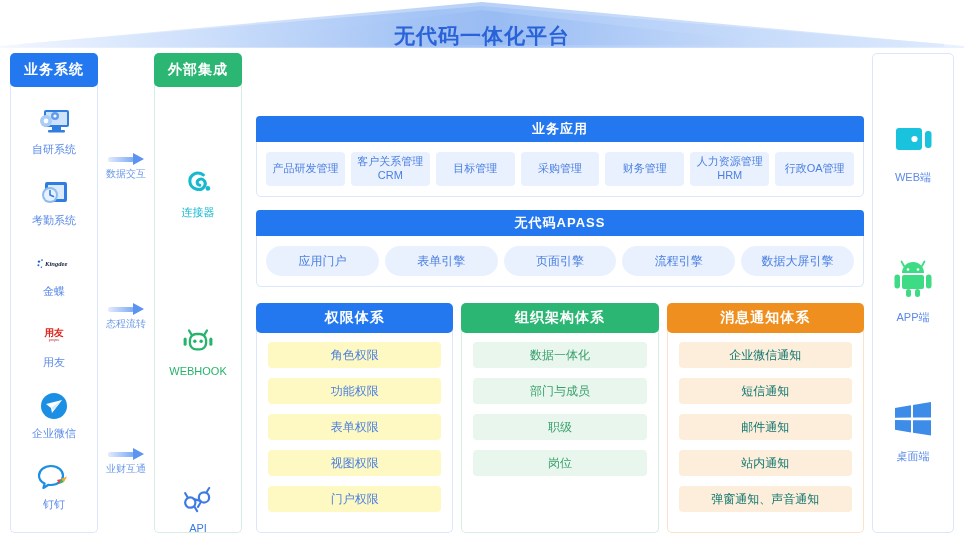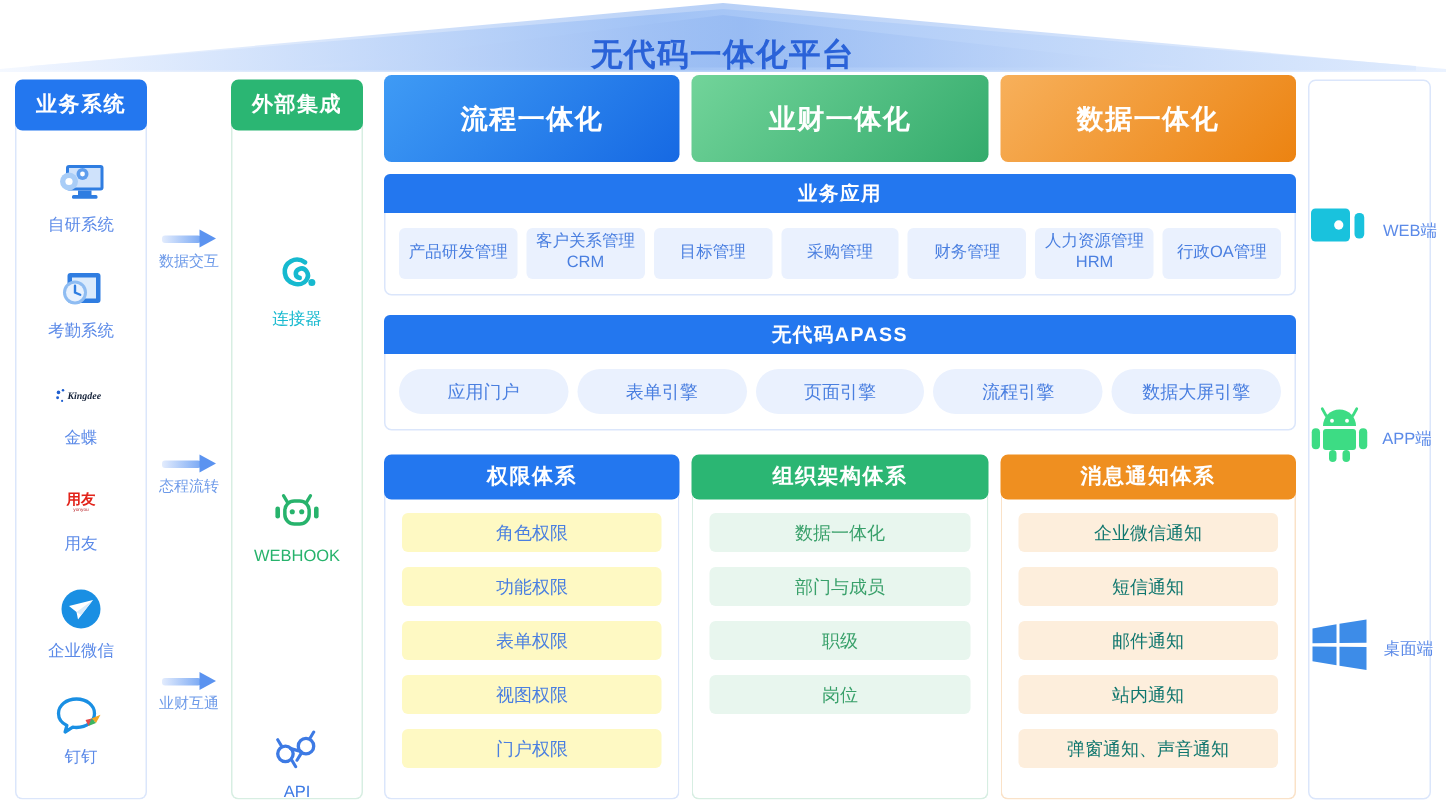--- a/index.html
+++ b/index.html
@@ -120,21 +120,21 @@
   .c-green .bot-chip{background:#e8f6ee;color:#38a06a;}
   .c-orange .bot-head{background:linear-gradient(90deg,#f5a council,#ef8b1f);background:#ef8f20;}
   .c-orange .bot-body{border-color:#fae2c8;}
   .c-orange .bot-chip{background:#fdeedc;color:#0f766e;}
 
   
   #dev{position:absolute;left:872px;top:53px;width:82px;height:480px;
     border:1px solid #dbe6fb;border-radius:5px;background:#fff;box-sizing:border-box;
     display:flex;flex-direction:column;align-items:center;justify-content:space-around;
     padding:30px 0;}
-  .dev-item{display:flex;flex-direction:row;align-items:center;gap:8px;}
+  .dev-item{display:flex;flex-direction:column;align-items:center;gap:8px;}
   .dev-item .lbl{font-size:11px;color:#5b8ae8;white-space:nowrap;}
 </style>
 </head>
 <body>
 
 <div id="root">
 
   <div class="roof">
     <svg width="964" height="48" viewBox="0 0 964 48">
       <defs>
@@ -315,31 +315,20 @@
       </div>
 
     </div>
     <div class="col-head">
       <span>外部集成</span>
     </div>
   </div>
 
   <div id="center">
 
-    <div class="pillar-row">
-      <div class="pillar" style="background:linear-gradient(135deg,#3f9bf5,#1669e3);">
-        <span>流程一体化</span>
-      </div>
-      <div class="pillar" style="background:linear-gradient(135deg,#72d49a,#34ab6c);">
-        <span>业财一体化</span>
-      </div>
-      <div class="pillar" style="background:linear-gradient(135deg,#f7b05b,#ec8311);">
-        <span>数据一体化</span>
-      </div>
-    </div>
 
     <div class="sec" style="top:66px;">
       <div class="sec-head">
         <span>业务应用</span>
       </div>
       <div class="sec-body">
         <div class="chip">产品研发管理</div>
         <div class="chip">客户关系管理CRM</div>
         <div class="chip">目标管理</div>
         <div class="chip">采购管理</div>

